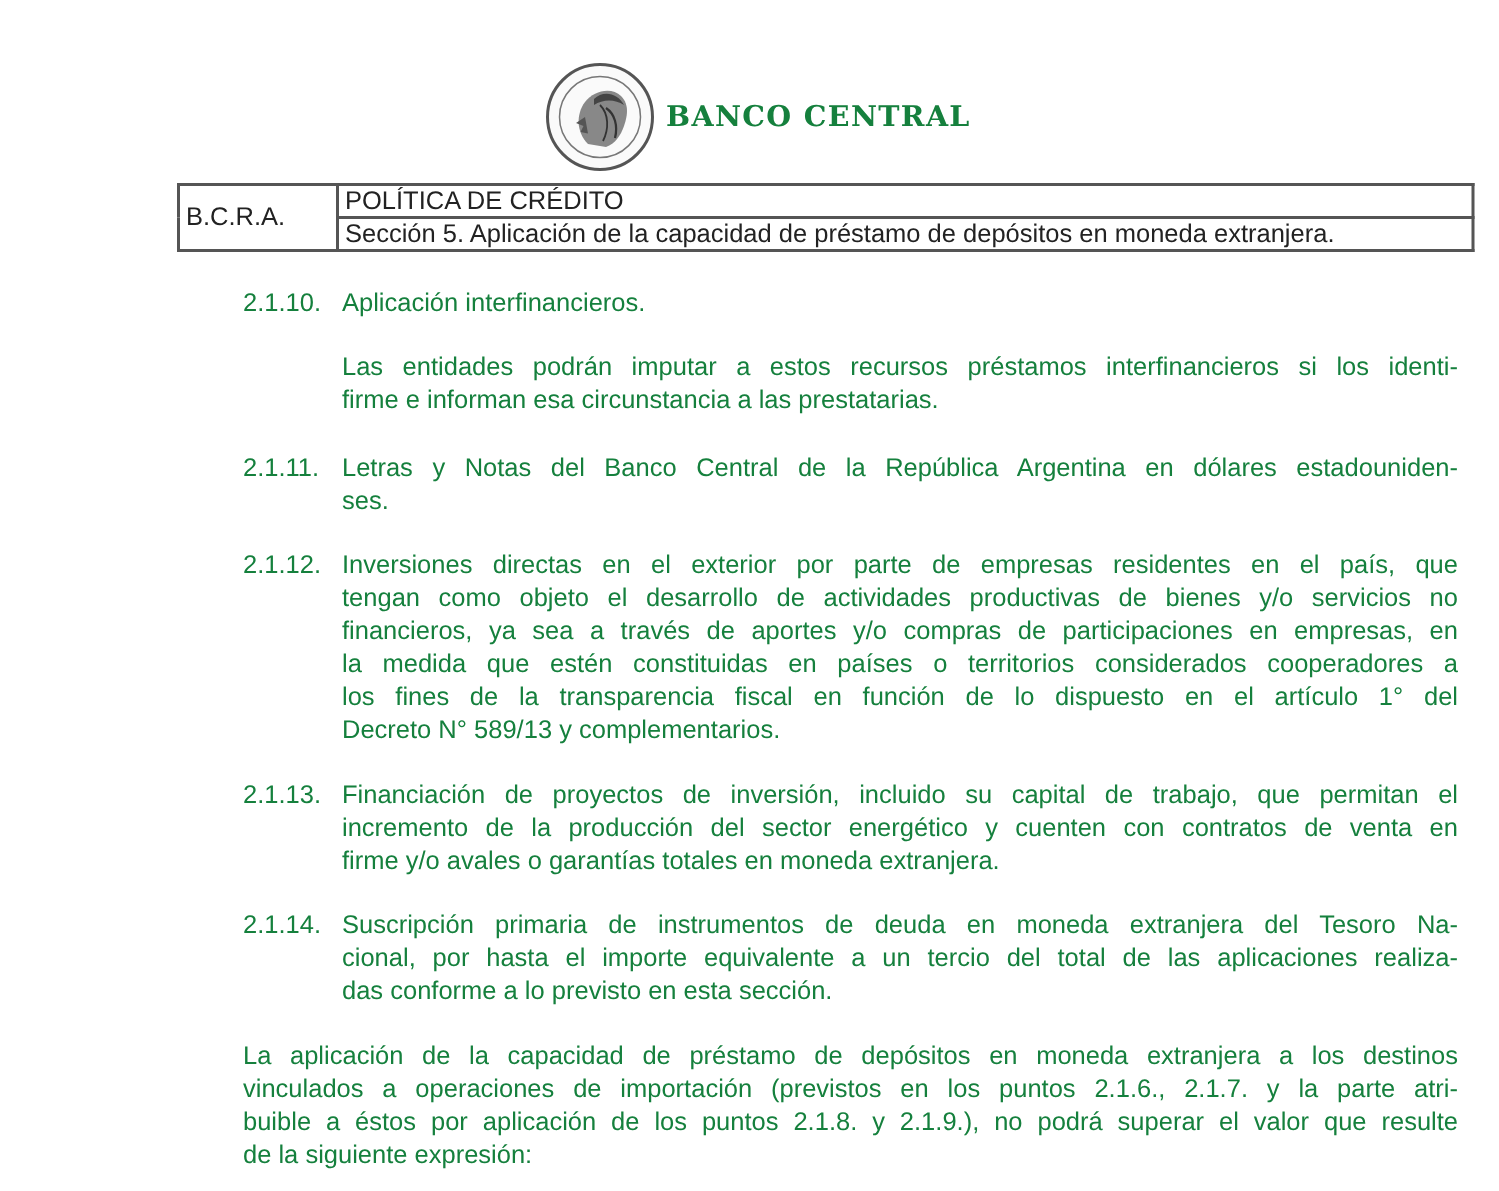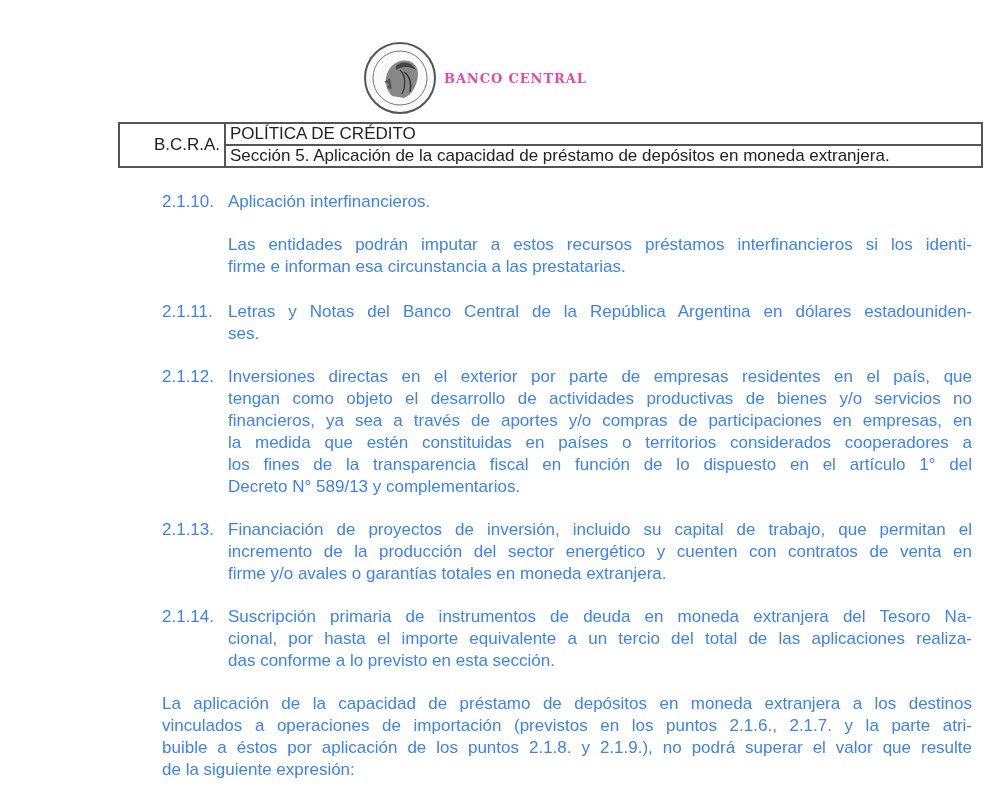--- a/index.html
+++ b/index.html
@@ -15,34 +15,34 @@
   }
   .seal {
     width: 72px; height: 72px; border-radius: 50%;
     border: 2px solid #555; box-sizing: border-box;
     display: flex; align-items: center; justify-content: center;
     background: #fafafa;
   }
   .seal svg { width: 60px; height: 60px; }
   .bank-name {
     margin-left: 8px; font-family: "DejaVu Serif", serif;
-    font-size: 13px; font-weight: bold; line-height: 19px;
-    letter-spacing: 0.9px; color: #ec4899;
+    font-size: 19px; font-weight: bold; line-height: 19px;
+    letter-spacing: 0.9px; color: #15803d;
   }
   table.hdr {
     position: absolute; left: 118px; top: 122px; width: 865px;
     border-collapse: collapse; font-size: 17px; color: #222;
   }
   table.hdr td { border: 2px solid #555; padding: 0 4px; height: 20px; }
-  td.bcra { width: 96px; text-align: right; font-size: 17px; }
+  td.bcra { width: 96px; text-align: left; font-size: 17px; }
   td.title { text-align: left; }
   td.section { text-align: left; }
   .doc { position: absolute; left: 0; top: 0; width: 999px; }
   .line {
-    position: absolute; font-size: 17px; white-space: nowrap; color: #3b82f6;
+    position: absolute; font-size: 17px; white-space: nowrap; color: #15803d;
   }
   .just { text-align: justify; text-align-last: justify; white-space: normal; }
 </style>
 </head>
 <body>
 
 <div class="header-logo">
   <div class="seal">
     <svg viewBox="0 0 60 60">
       <circle cx="30" cy="30" r="27" fill="none" stroke="#777" stroke-width="1"></circle>

